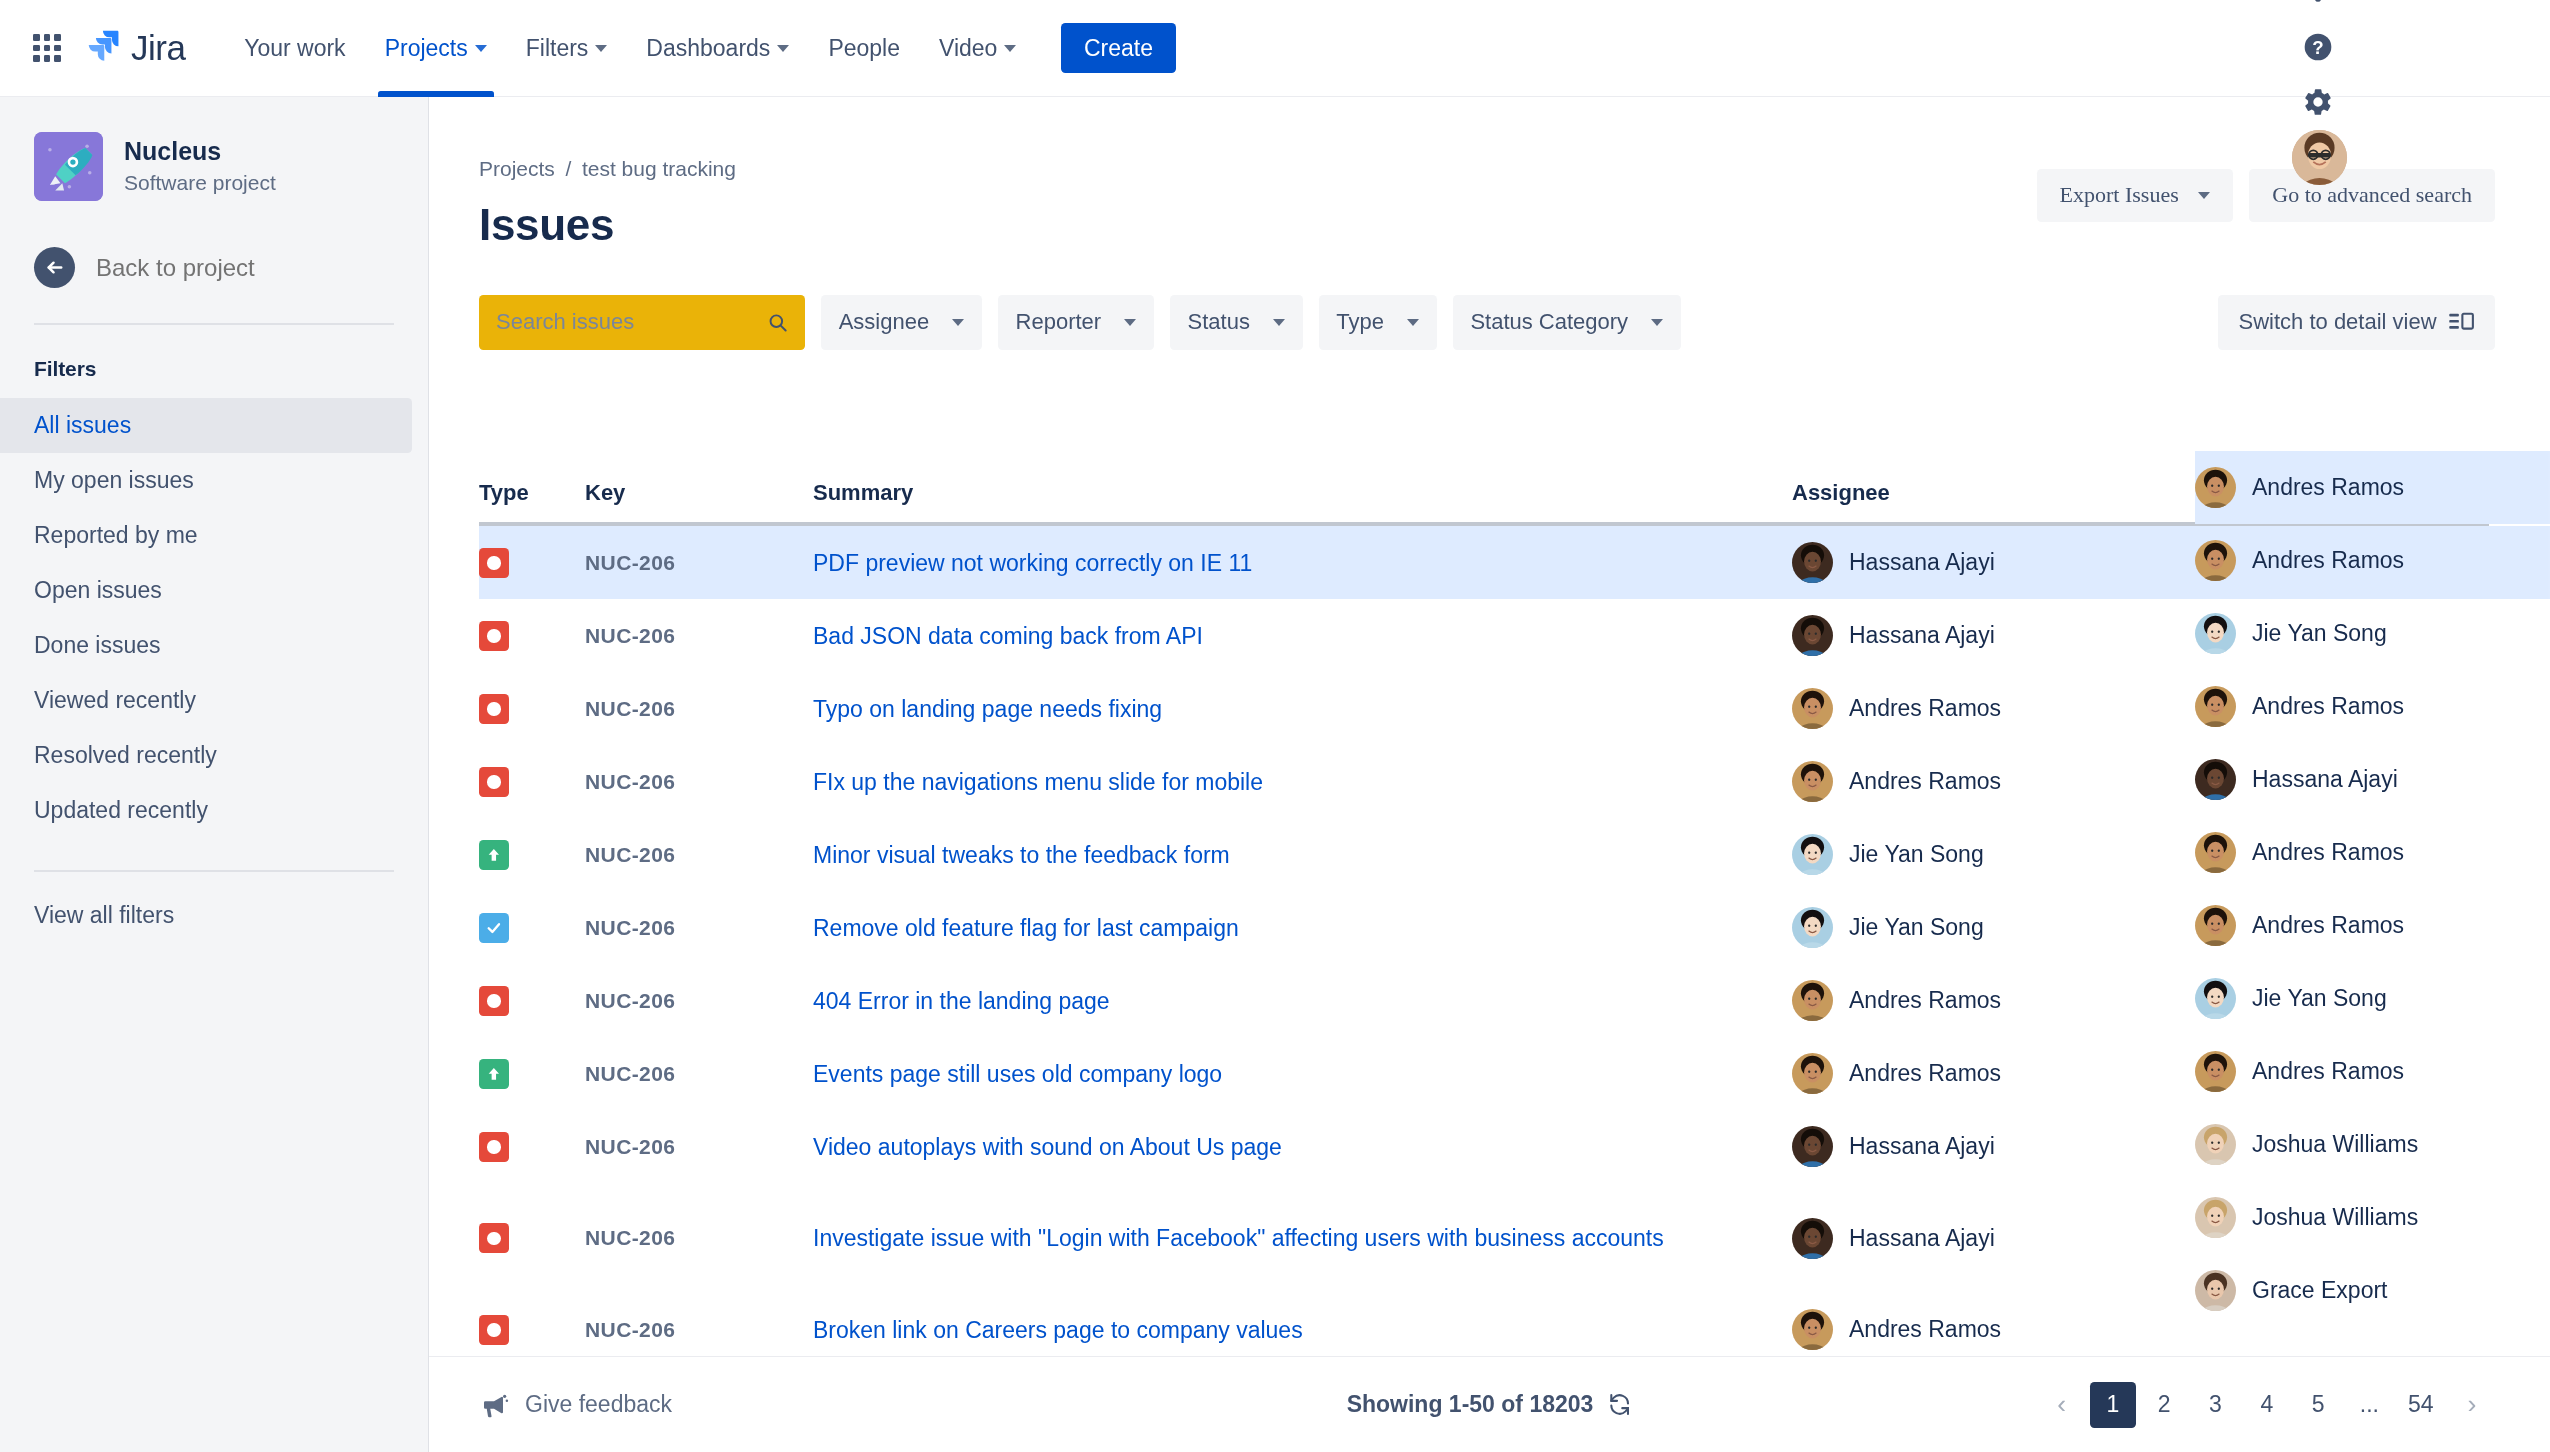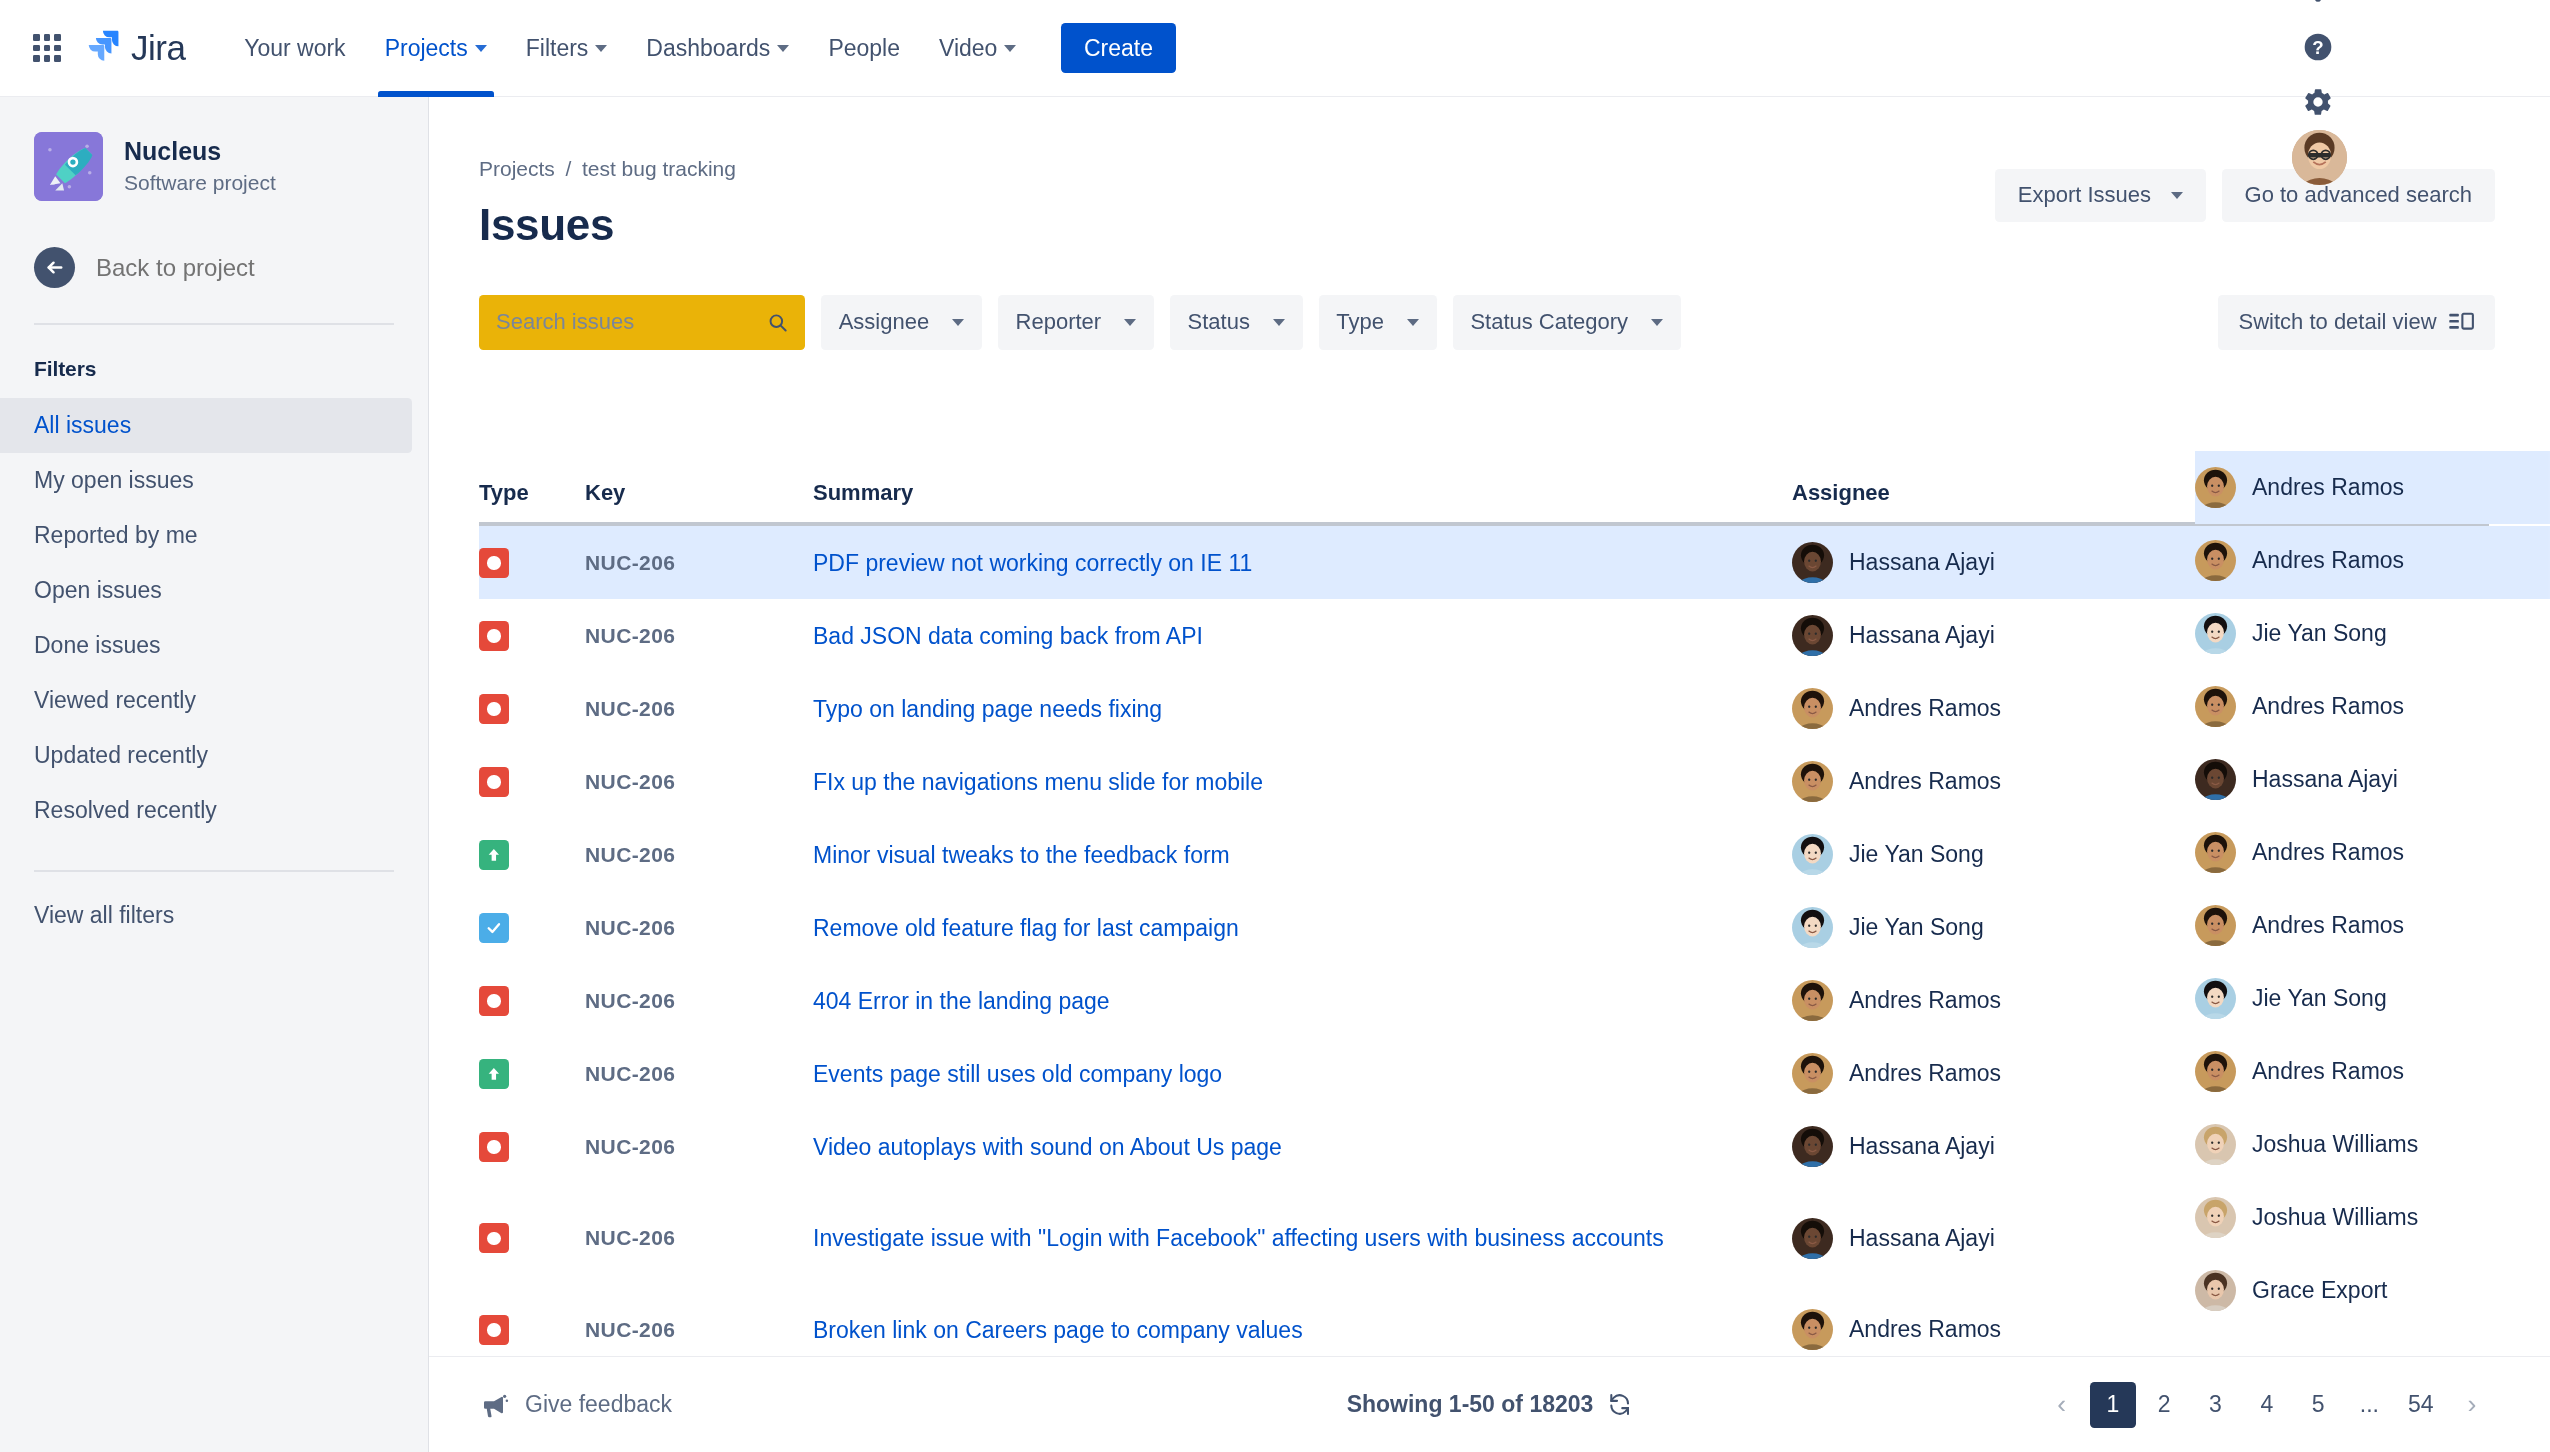--- a/index.html
+++ b/index.html
@@ -135,21 +135,21 @@
     width: 2121px; height: 1355px;
     background: #fff; overflow: hidden;
   }
   .crumbs { display: flex; align-items: center; gap: 10.6px; padding: 60px 0 0 50px; font-size: 21px; }
   .crumb-link { color: #5e6c84; cursor: pointer; }
   .crumb-sep { color: #5e6c84; }
   .crumb-cur { color: #5e6c84; cursor: pointer; }
 
   .page-title-row { display: flex; align-items: flex-start; padding: 19.5px 0 0 50px; }
   .page-title { font-size: 44px; font-weight: 600; color: #172b4d; letter-spacing: -0.3px; line-height: 1.1; }
-  .head-actions { margin-left: auto; display: flex; align-items: center; gap: 16px; padding-right: 55px; margin-top: -32px; }
+  .head-actions { margin-left: auto; display: flex; align-items: center; gap: 16px; padding-right: 55px; margin-top: -32px; font-family: Liberation Serif, serif; }
   .btn-subtle {
     background: #f4f5f7; border: none; border-radius: 4.4px;
     height: 53px; padding: 0 23px;
     font-size: 22px; color: #42526e; font-family: inherit;
     display: flex; align-items: center; gap: 19.5px; cursor: pointer;
   }
 
   .filterbar { display: flex; align-items: center; gap: 16px; padding: 46px 0 0 50px; }
   .issue-search {
     width: 326px; height: 55px;
@@ -397,24 +397,24 @@
     <div class="filter-item">
       <span>Open issues</span>
     </div>
     <div class="filter-item">
       <span>Done issues</span>
     </div>
     <div class="filter-item">
       <span>Viewed recently</span>
     </div>
     <div class="filter-item">
+      <span>Resolved recently</span>
+    </div>
+    <div class="filter-item">
       <span>Updated recently</span>
-    </div>
-    <div class="filter-item">
-      <span>Resolved recently</span>
     </div>
   </div>
 
   <div class="side-divider2"></div>
   <div class="viewall">
     <span>View all filters</span>
   </div>
 </div>
 
 <div class="main">

